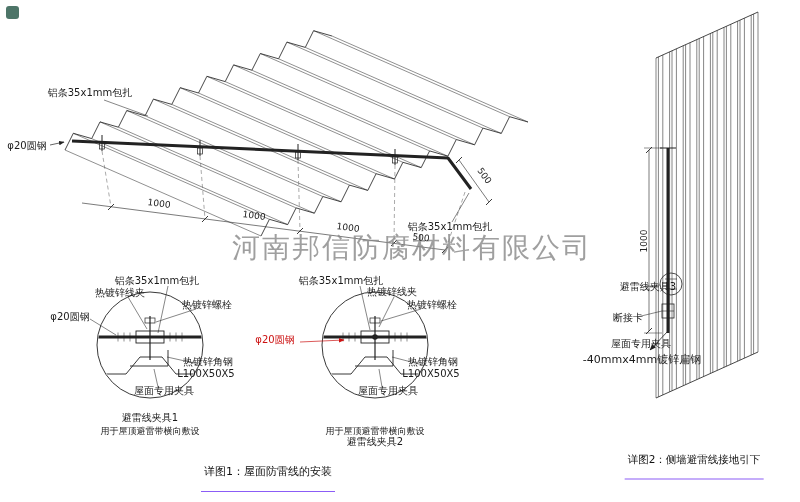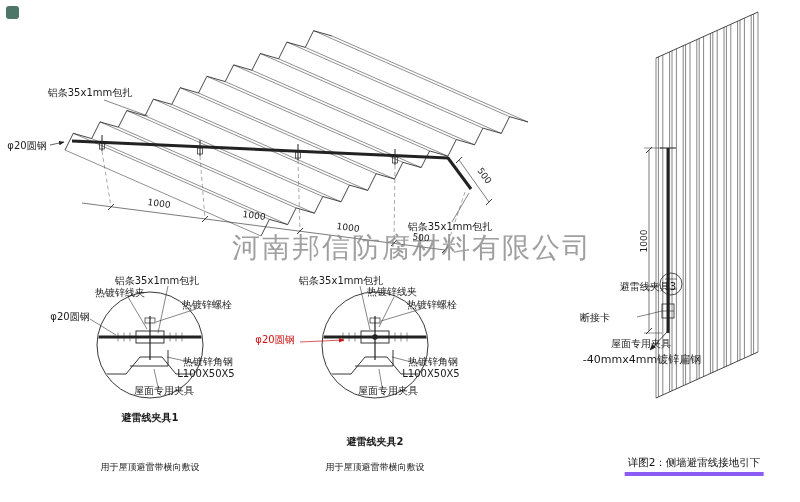--- a/index.html
+++ b/index.html
@@ -6,24 +6,24 @@
   #canvas{position:relative;width:800px;height:502px;background:#ffffff;overflow:hidden;
           font-family:"DejaVu Sans","Liberation Sans",sans-serif;color:#1a1a1a;}
   #art{position:absolute;left:0;top:0;z-index:1;}
   .watermark{position:absolute;z-index:2;left:412px;top:248px;transform:translate(-50%,-50%);
              font-family:"DejaVu Serif","Liberation Serif",serif;
              font-size:28px;letter-spacing:2px;color:rgba(135,135,135,0.8);white-space:nowrap;}
   .lbl{position:absolute;z-index:3;transform:translate(-50%,-50%);font-size:10px;line-height:1;
        white-space:nowrap;color:#1a1a1a;}
   .dim{font-size:9px;color:#222;}
   .red{color:#cc1111;}
-  .subcap{font-size:9px;margin-top:36px;}
-  .dettitle{font-size:10px;font-weight:bold;}
+  .subcap{font-size:9px;}
+  .dettitle{font-size:10px;}
   .cap{position:absolute;z-index:3;transform:translate(-50%,-50%);font-size:11px;white-space:nowrap;
-       color:#111;border-bottom:4px solid #8b5cf6;padding:0 3px 2px;}
+       color:#111;border-bottom:1px solid #8b5cf6;padding:0 3px 12px;}
   .corner-stamp{position:absolute;z-index:3;left:6px;top:6px;width:13px;height:13px;
                 background:#2e5d4e;border-radius:3px;opacity:.85;}
 </style>
 </head>
 <body>
 
 <div id="canvas">
 
   <svg id="art" width="800" height="502" viewBox="0 0 800 502">
     <defs>
@@ -250,19 +250,20 @@
   <div class="lbl" style="left:432px;top:305px">热镀锌螺栓</div>
   <div class="lbl red" style="left:275px;top:340px">φ20圆钢</div>
   <div class="lbl" style="left:433px;top:362px">热镀锌角钢</div>
   <div class="lbl" style="left:431px;top:374px">L100X50X5</div>
   <div class="lbl" style="left:388px;top:391px">屋面专用夹具</div>
   <div class="lbl dettitle" style="left:375px;top:442px">避雷线夹具2</div>
   <div class="lbl subcap" style="left:375px;top:431px">用于屋顶避雷带横向敷设</div>
 
   <div class="lbl dim" style="left:644px;top:241px;transform:translate(-50%,-50%) rotate(-90deg)">1000</div>
   <div class="lbl" style="left:648px;top:287px">避雷线夹具3</div>
-  <div class="lbl" style="left:595px;top:318px">断接卡</div>
+  <div class="lbl" style="left:628px;top:318px">断接卡</div>
   <div class="lbl" style="left:641px;top:344px">屋面专用夹具</div>
   <div class="lbl" style="left:642px;top:359px;font-size:11px">-40mmx4mm镀锌扁钢</div>
 
+  <div class="cap" style="left:268px;top:478px">详图1：屋面防雷线的安装</div>
   <div class="cap" style="left:694px;top:466px;font-size:10.5px">详图2：侧墙避雷线接地引下</div>
 
 </div>
 
 </body></html>

